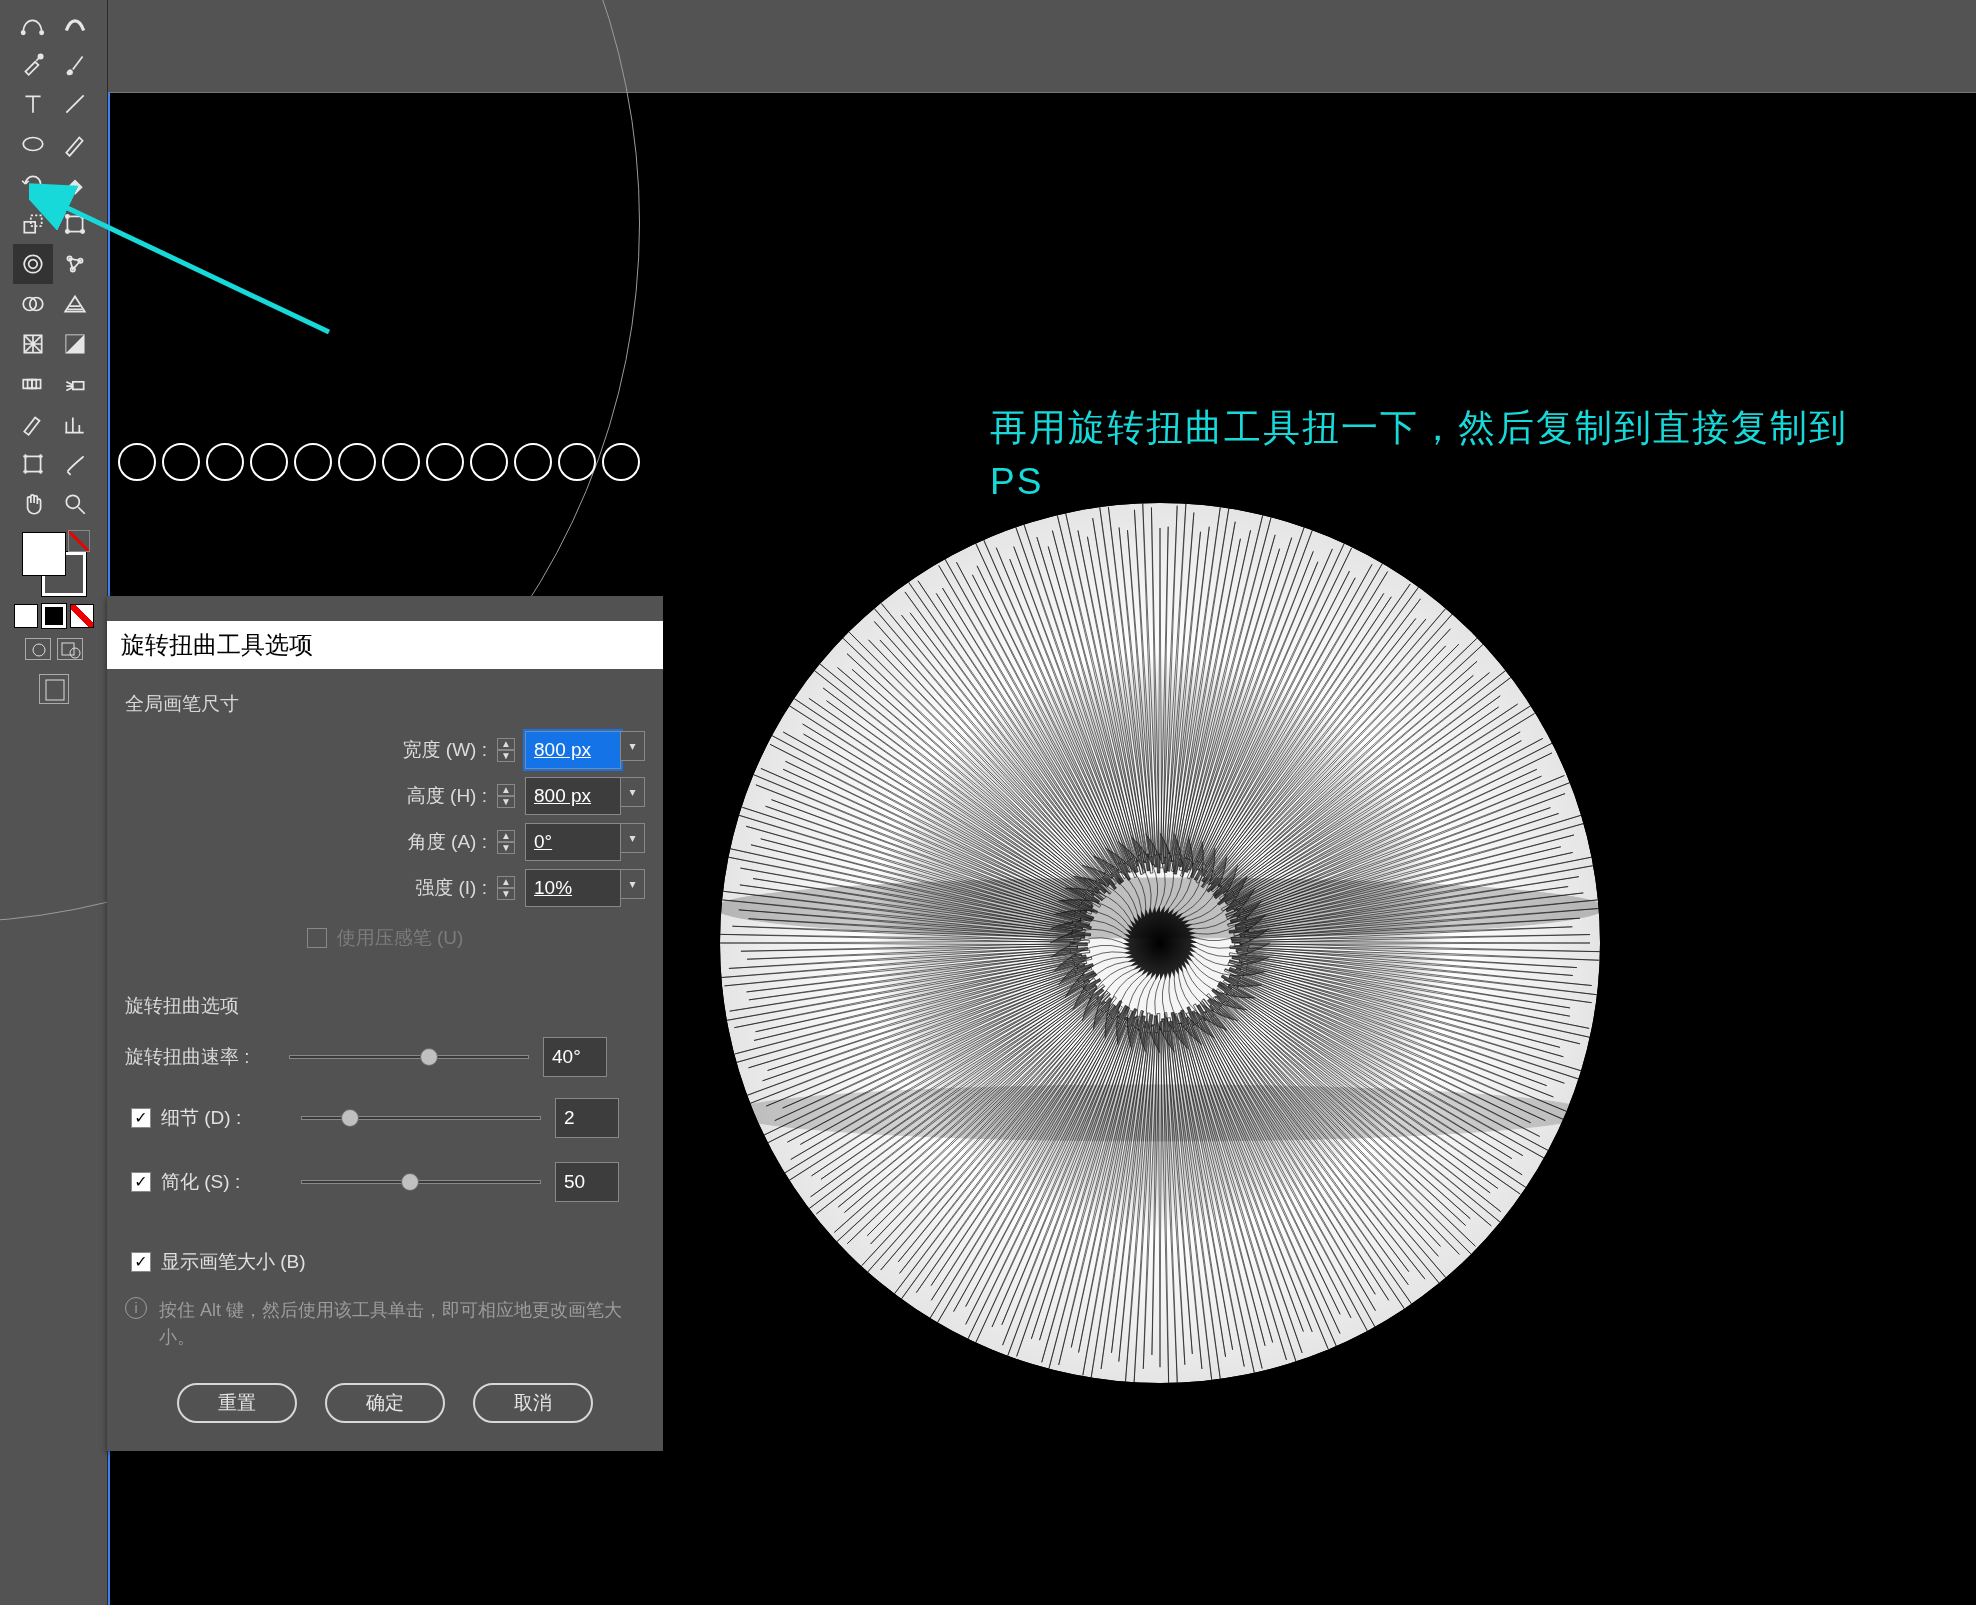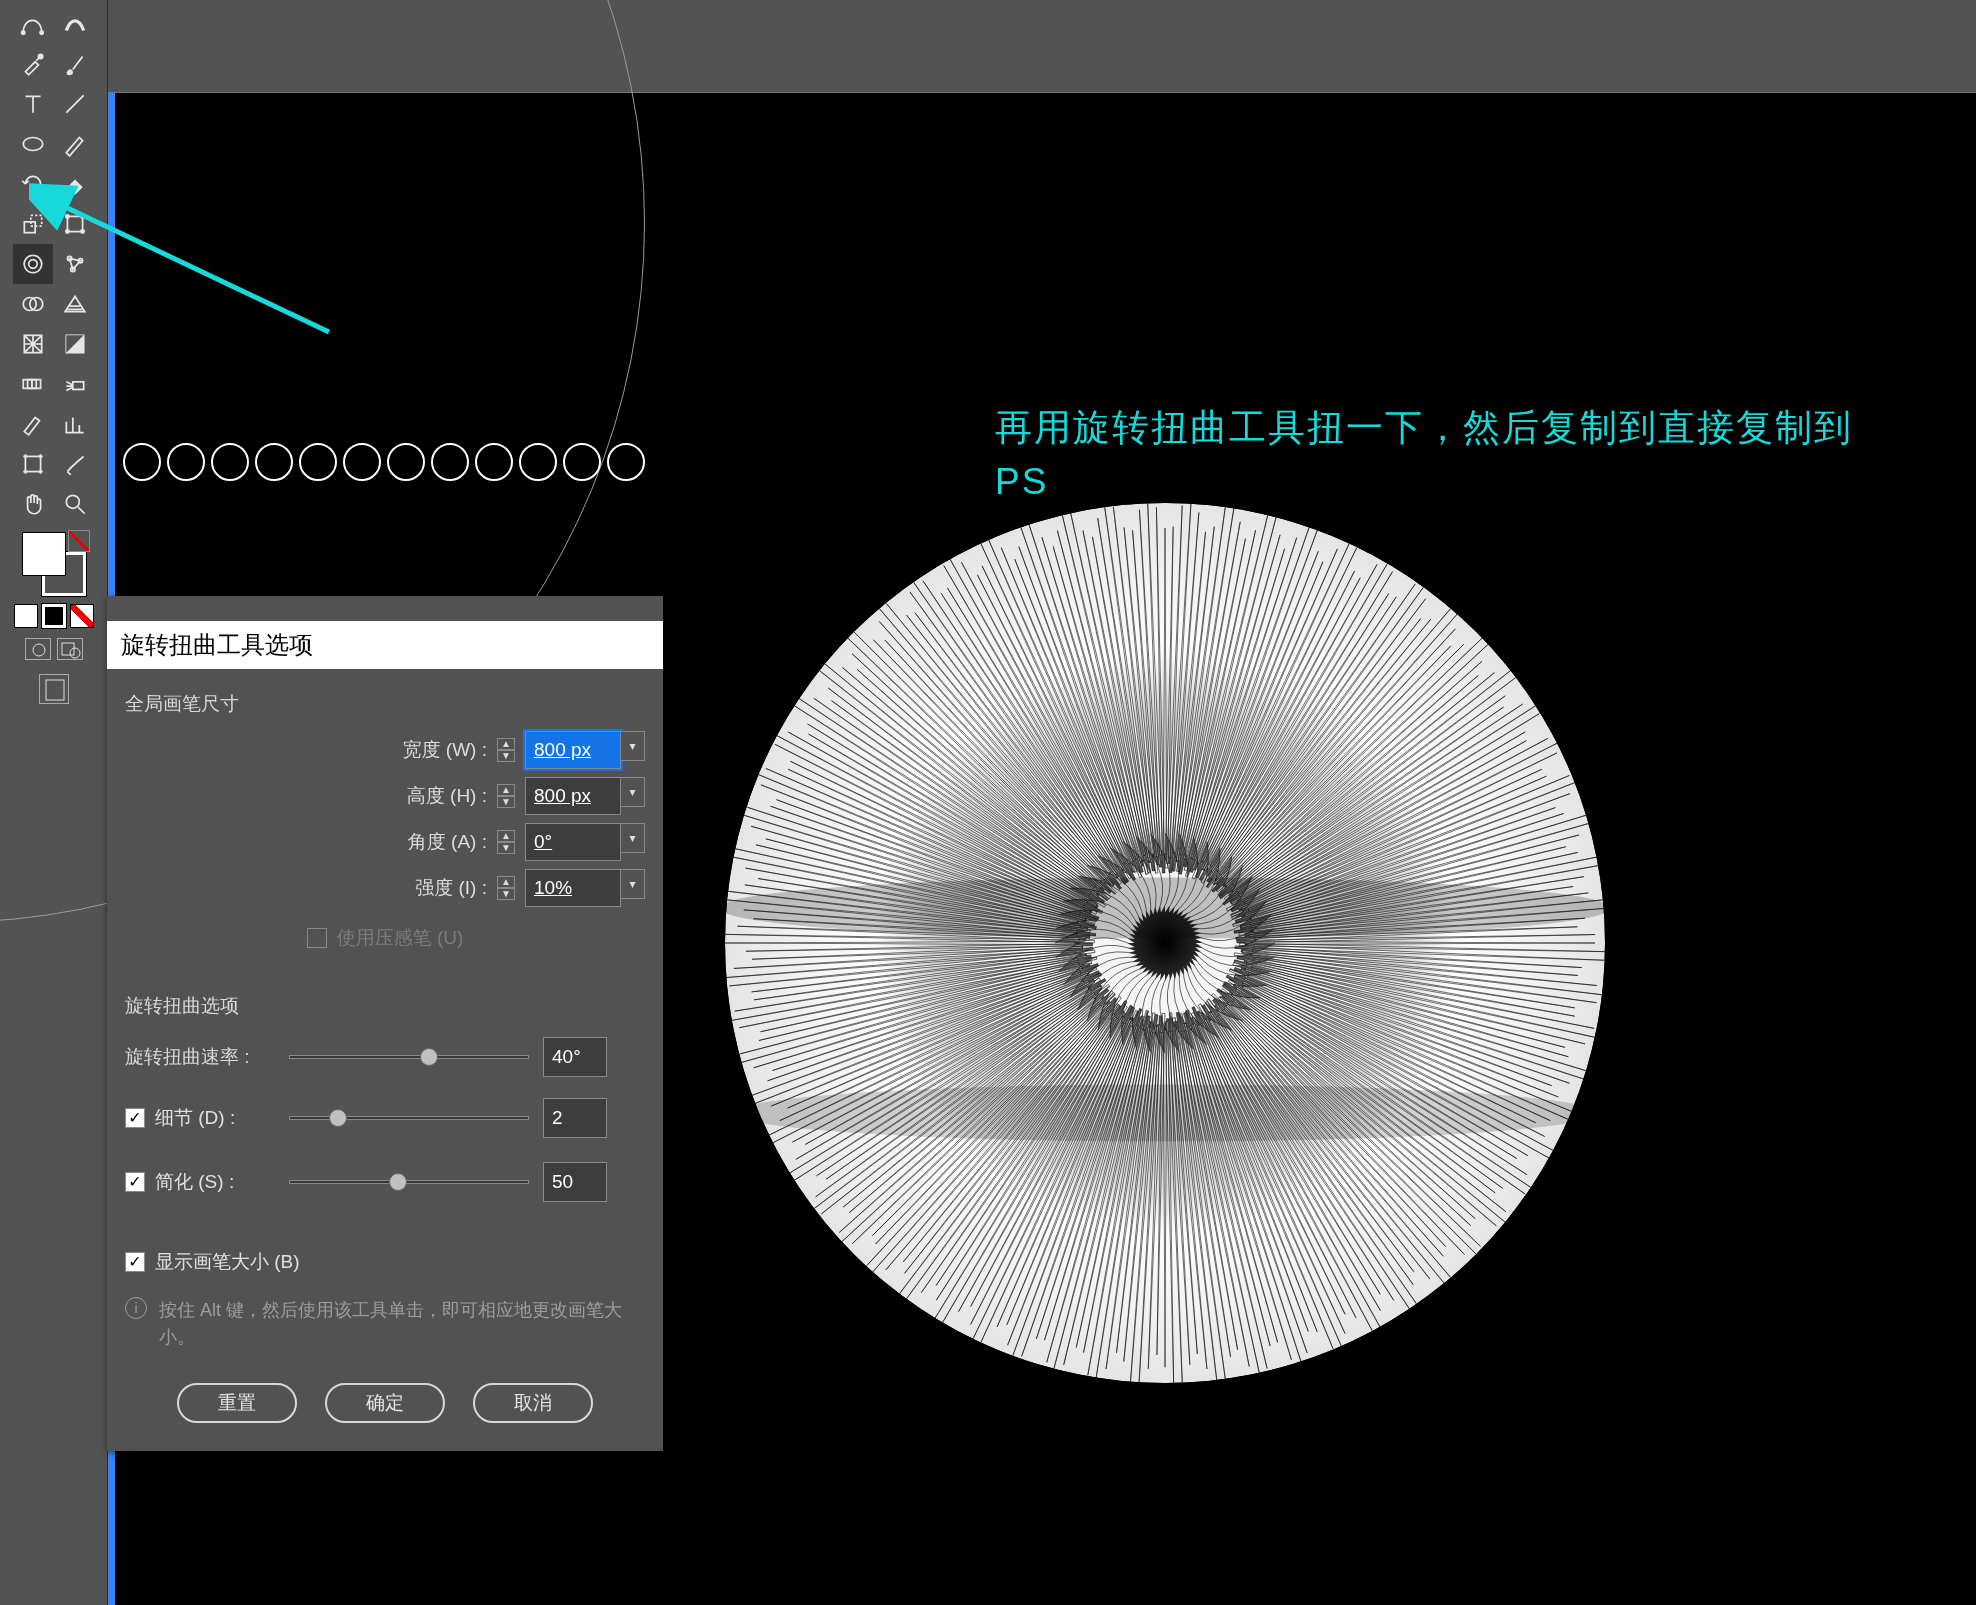--- a/index.html
+++ b/index.html
@@ -42,21 +42,21 @@
   .doc-icon { width: 30px; height: 30px; border: 1px solid #aaa; }
 
   
   .upper-gray {
     position: absolute; top: 0; left: 108px; right: 0; height: 92px; background: #535353;
   }
 
   
   .canvas {
     position: absolute; top: 92px; left: 108px; right: 0; bottom: 0; background: #000;
-    border-top: 1px solid #777; border-left: 7px solid #3b82f6;
+    border-top: 1px solid #777; border-left: 2px solid #3b82f6;
   }
 
   
   .big-arc {
     position: absolute; width: 1400px; height: 1400px; border: 1px solid #9a9a9a; border-radius: 50%;
     top: -570px; left: -870px;
   }
 
   
   .circles-row {
@@ -104,21 +104,21 @@
   }
   .combo .field {
     width: 96px; height: 38px; background: #3d3d3d; border: 1px solid #888; color: #fff; padding: 0 8px; display: flex; align-items: center; text-decoration: underline;
   }
   .combo .field.selected { outline: 2px solid #1473e6; background: #1473e6; color: #fff; }
   .combo .drop {
     width: 24px; height: 30px; background: #525252; border: 1px solid #888; border-left: none; display: flex; align-items: center; justify-content: center; color: #ddd; font-size: 12px;
   }
   .disabled { color: #7c7c7c; }
   .chk {
-    display: flex; align-items: center; gap: 10px; margin: 10px 0;
+    display: flex; align-items: center; gap: 10px; margin: 10px 6px;
   }
   .chk .box {
     width: 20px; height: 20px; background: #fff; border: 1px solid #888; display: flex; align-items: center; justify-content: center; color: #000; font-size: 16px; line-height: 1;
   }
   .chk.off .box { background: #525252; color: transparent; }
   .section-spacer { height: 16px; }
 
   .slider-row { display: flex; align-items: center; gap: 14px; margin: 18px 0; }
   .slider-row .lbl { width: 150px; text-align: left; color: #d8d8d8; }
   .slider {

